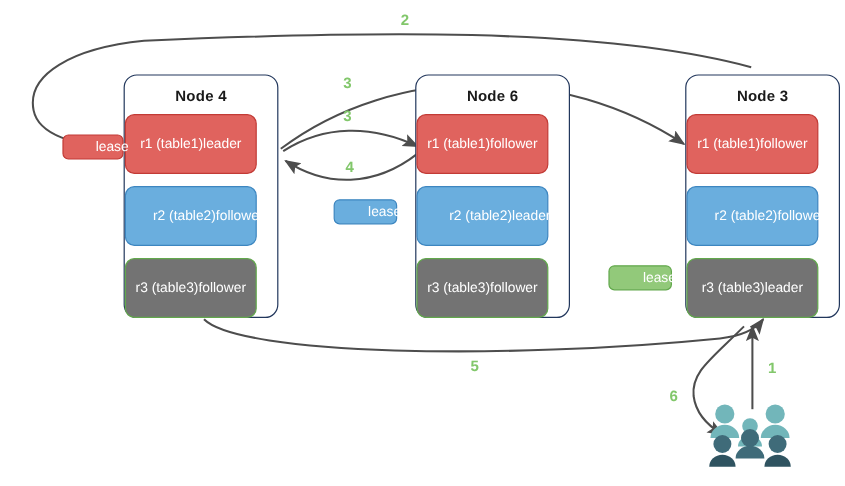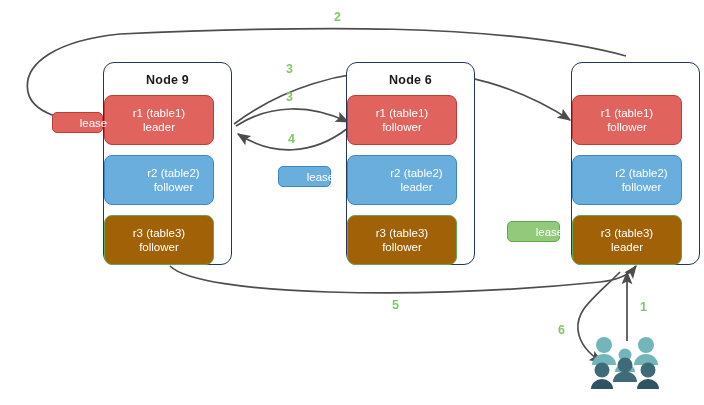--- a/index.html
+++ b/index.html
@@ -3,25 +3,25 @@
 <meta charset="utf-8">
 <style>
   html,body{margin:0;padding:0;background:#ffffff;}
   body{width:704px;height:405px;font-family:"Liberation Sans",sans-serif;overflow:hidden;}
   #canvas{position:relative;width:704px;height:405px;background:#fff;}
   svg.edges{position:absolute;left:0;top:0;width:704px;height:405px;overflow:visible;}
 
   .node{position:absolute;box-sizing:border-box;border:1.6px solid #22375c;border-radius:11px;background:#fff;}
   .node-title{position:absolute;left:0;right:0;top:10px;text-align:center;font-size:12.5px;font-weight:bold;color:#1a1a1a;letter-spacing:.2px;}
   .range{position:absolute;left:0;right:17px;height:50px;border-radius:8px;box-sizing:border-box;
-         display:flex;flex-direction:column;align-items:center;justify-content:center;color:#fff;font-size:11.5px;line-height:14px;}
+         display:flex;flex-direction:row;align-items:center;justify-content:center;color:#fff;font-size:11.5px;line-height:14px;}
   .range .l1,.range .l2{display:block;white-space:nowrap;}
   .r-red{background:#e0635e;border:1.4px solid #c23b36;}
   .r-blue{background:#6aaede;border:1.4px solid #3d86c0;}
-  .r-green{background:#a16207;border:1.4px solid #62a84c;}
+  .r-green{background:#737373;border:1.4px solid #62a84c;}
   .slot1{top:32px;} .slot2{top:92px;padding-left:29px;} .slot3{top:152px;}
 
   .lease{position:absolute;box-sizing:border-box;border-radius:5px;display:flex;align-items:center;justify-content:center;
          color:#fff;font-size:11.5px;height:21px;padding-left:32px;}
   .l-red{background:#e0635e;border:1.4px solid #c23b36;}
   .l-blue{background:#6aaede;border:1.4px solid #3d86c0;}
   .l-green{background:#92c97a;border:1.4px solid #62a84c;}
 
   .step{position:absolute;color:#82c76b;font-size:12.5px;font-weight:bold;}
   .users{position:absolute;}
@@ -47,21 +47,21 @@
     <path d="M 348,128 C 312,156 272,156 238,134" fill="none" stroke="#4d4d4d" stroke-width="1.7" marker-end="url(#ah)"></path>
 
     <path d="M 170,266 C 200,296 420,300 600,282 C 620,280 630,274 636,266" fill="none" stroke="#4d4d4d" stroke-width="1.7" marker-end="url(#ah)"></path>
 
     <path d="M 627,341 L 627,272" fill="none" stroke="#4d4d4d" stroke-width="1.7" marker-end="url(#ah)"></path>
 
     <path d="M 620,272 C 592,300 576,310 578,330 C 580,346 592,356 602,362" fill="none" stroke="#4d4d4d" stroke-width="1.7" marker-end="url(#ah)"></path>
   </svg>
 
   <div class="node" style="left:103px;top:62px;width:129px;height:203px;">
-    <div class="node-title">Node 9</div>
+    <div class="node-title">Node 4</div>
     <div class="range r-red slot1">
       <span class="l1">r1 (table1)</span>
       <span class="l2">leader</span>
     </div>
     <div class="range r-blue slot2">
       <span class="l1">r2 (table2)</span>
       <span class="l2">follower</span>
     </div>
     <div class="range r-green slot3">
       <span class="l1">r3 (table3)</span>
@@ -79,20 +79,21 @@
       <span class="l1">r2 (table2)</span>
       <span class="l2">leader</span>
     </div>
     <div class="range r-green slot3">
       <span class="l1">r3 (table3)</span>
       <span class="l2">follower</span>
     </div>
   </div>
 
   <div class="node" style="left:571px;top:62px;width:129px;height:203px;">
+    <div class="node-title">Node 3</div>
     <div class="range r-red slot1">
       <span class="l1">r1 (table1)</span>
       <span class="l2">follower</span>
     </div>
     <div class="range r-blue slot2">
       <span class="l1">r2 (table2)</span>
       <span class="l2">follower</span>
     </div>
     <div class="range r-green slot3">
       <span class="l1">r3 (table3)</span>

